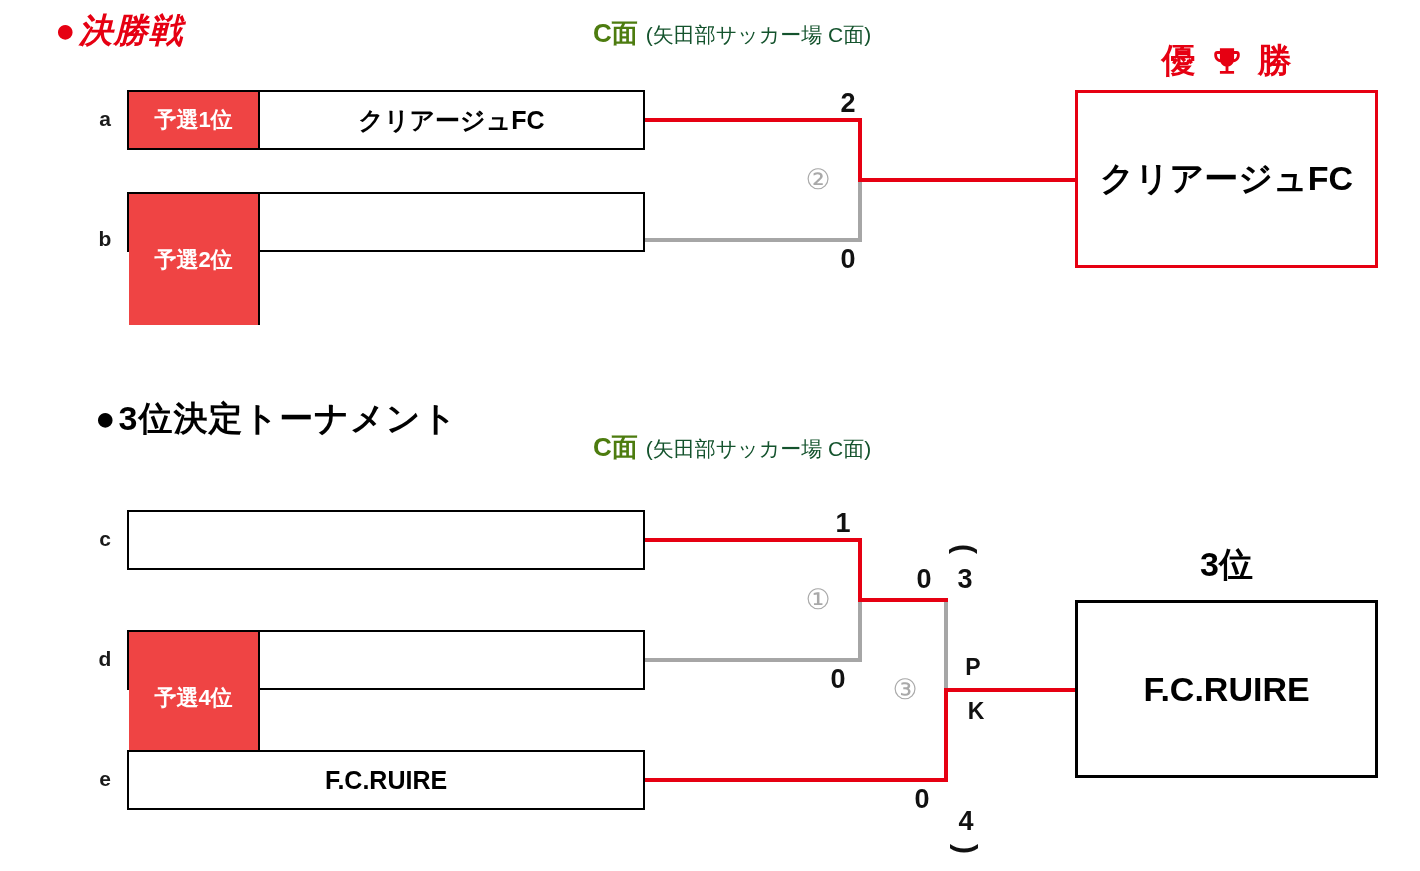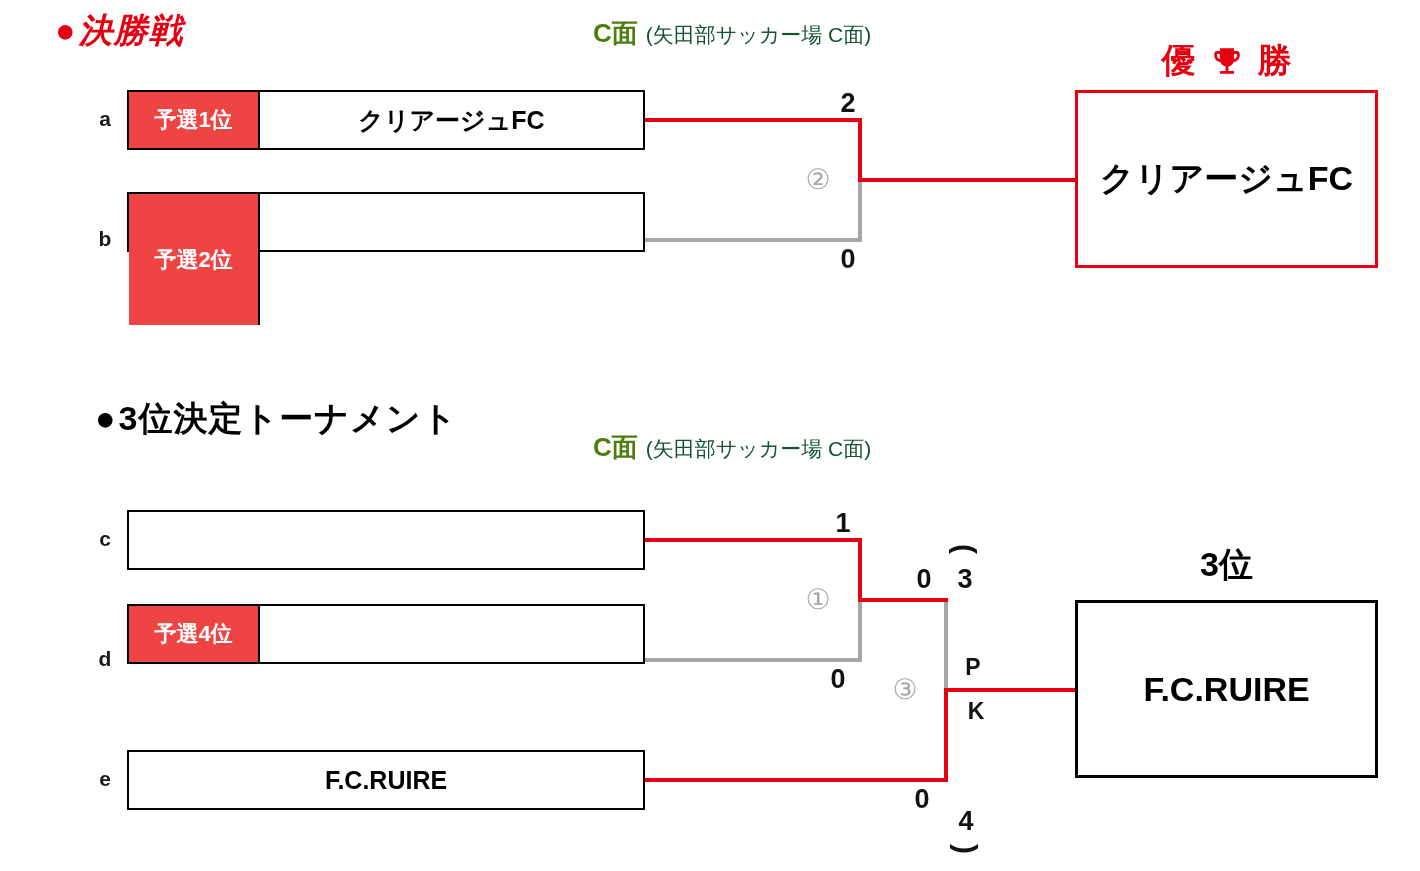--- a/index.html
+++ b/index.html
@@ -117,21 +117,21 @@
   <div class="vline gray-l" style="left:944px;top:600px;height:92px;"></div>
   <div class="hline red-l" style="left:645px;top:538px;width:217px;"></div>
   <div class="vline red-l" style="left:858px;top:538px;height:64px;"></div>
   <div class="hline red-l" style="left:858px;top:598px;width:90px;"></div>
   <div class="hline red-l" style="left:645px;top:778px;width:303px;"></div>
   <div class="vline red-l" style="left:944px;top:688px;height:94px;"></div>
   <div class="hline red-l" style="left:944px;top:688px;width:131px;"></div>
 
   <div class="team-row" style="top:510px;">
   </div>
-  <div class="team-row" style="top:604px;">
+  <div class="team-row" style="top:630px;flex-direction:column;">
     <div class="seed">予選4位</div>
   </div>
   <div class="team-row" style="top:750px;">
     <div class="tname">F.C.RUIRE</div>
   </div>
 
   <div class="score" style="left:825px;top:508px;">1</div>
   <div class="score" style="left:820px;top:664px;">0</div>
   <div class="circ" style="left:800px;top:583px;">①</div>
 

